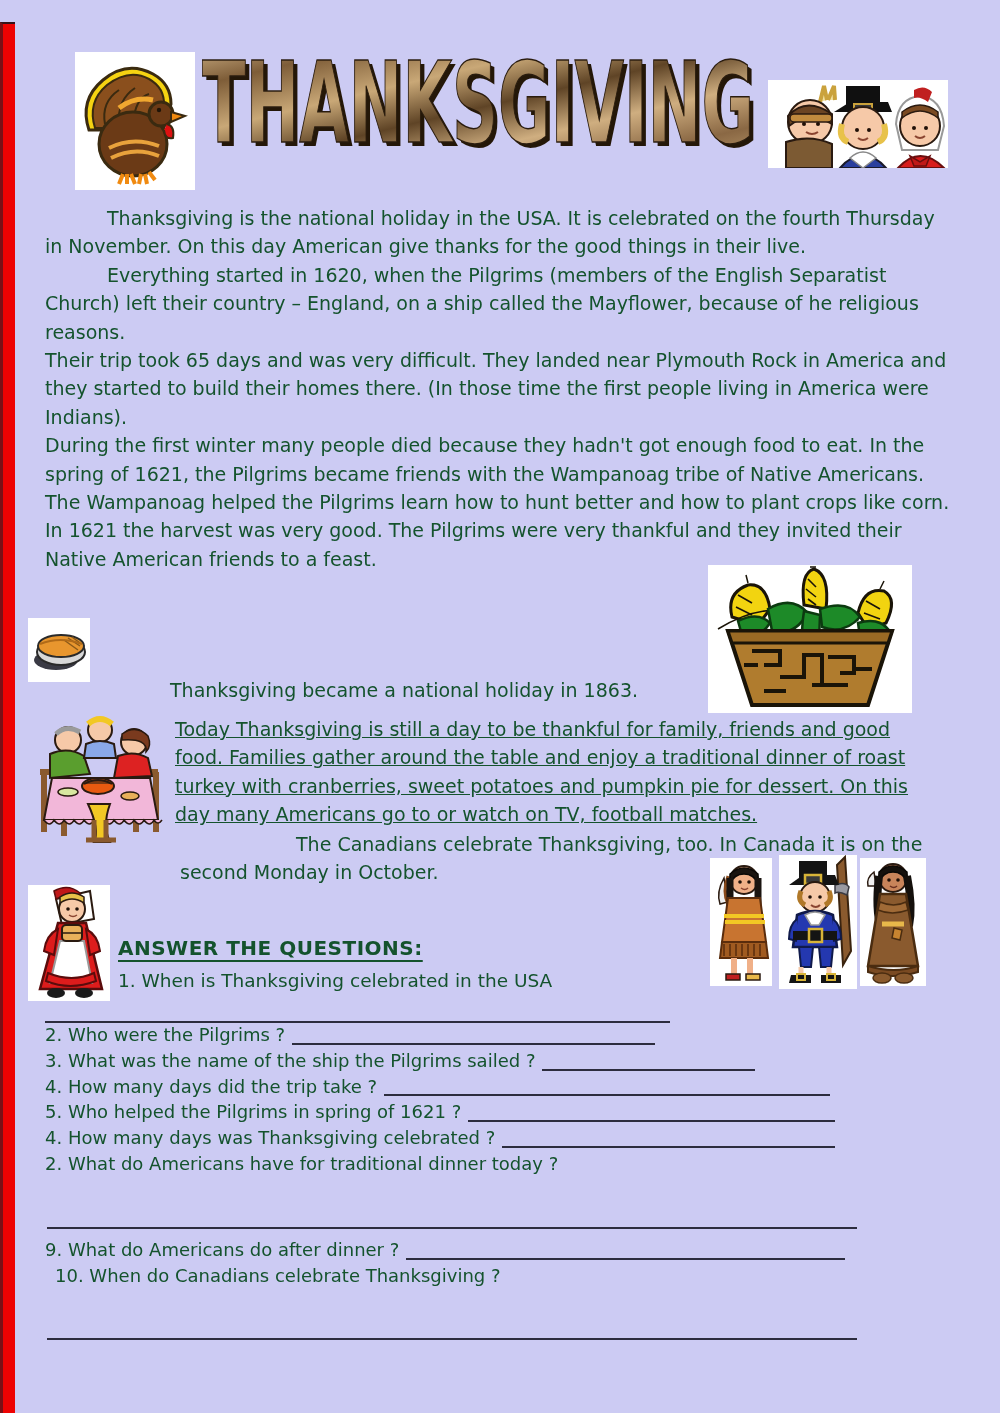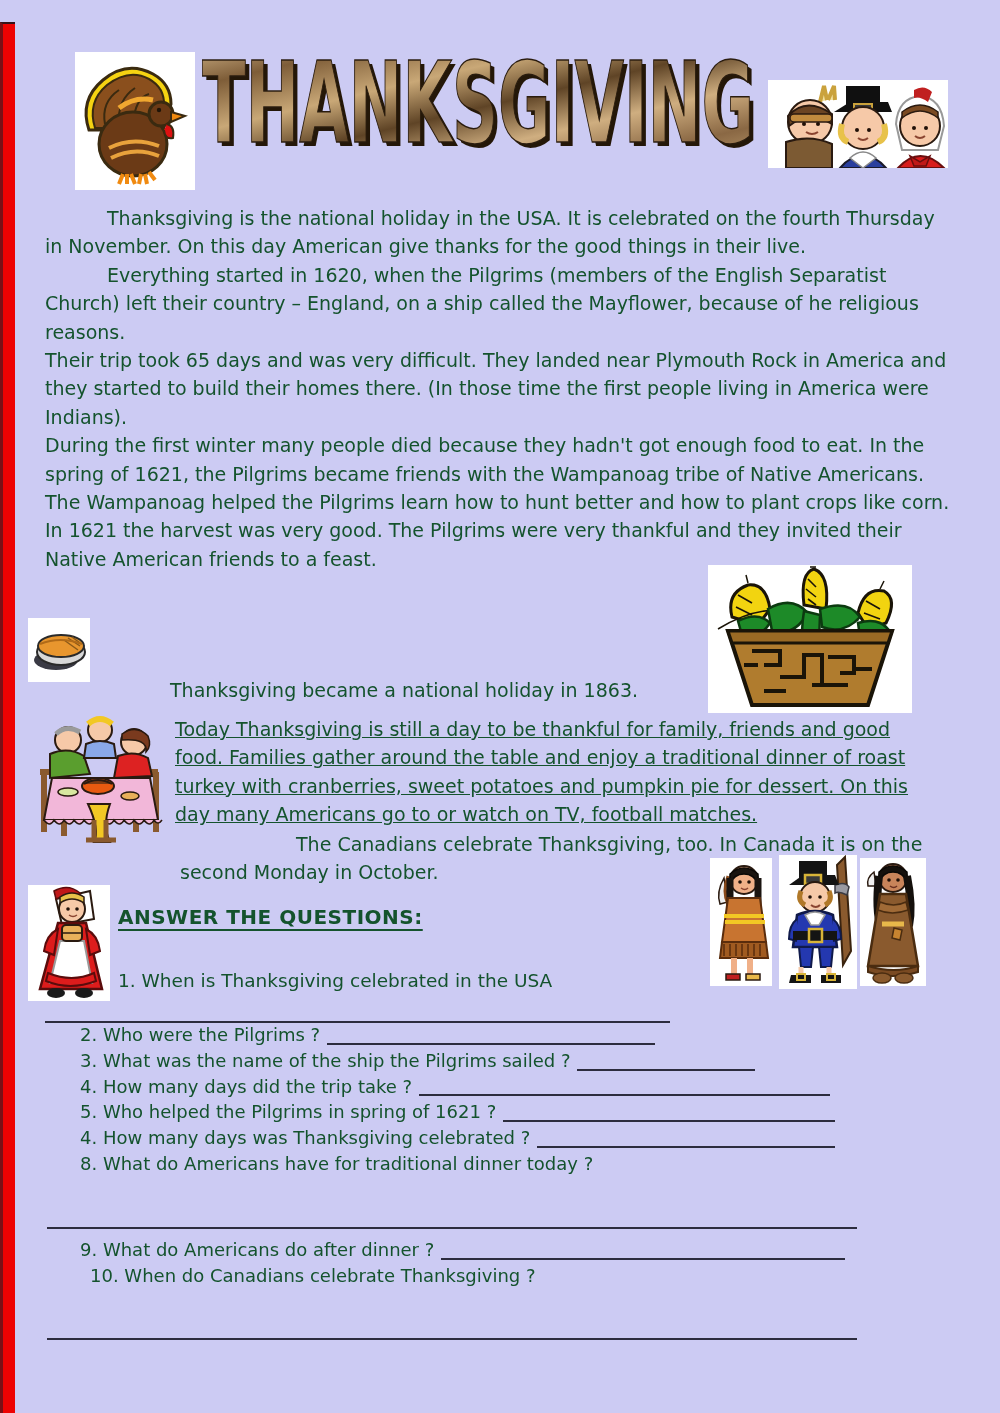--- a/index.html
+++ b/index.html
@@ -22,32 +22,32 @@
   .img-plain{position:absolute;}
   .title-wrap{position:absolute;left:202px;top:56px;width:562px;height:108px;}
   .body-text{
     position:absolute;left:45px;top:204px;width:912px;
     font-size:19px;line-height:28.4px;
   }
   .body-text p{margin:0;}
   .indent{text-indent:62px;}
   .abs-par{position:absolute;font-size:19px;line-height:28.4px;}
   .questions-heading{
-    position:absolute;left:118px;top:905px;
+    position:absolute;left:118px;top:936px;
     font-size:20px;font-weight:bold;letter-spacing:.5px;
     text-decoration:underline;
     text-underline-offset:5px;
     text-decoration-thickness:2px;
   }
   .q1{position:absolute;left:118px;top:970px;font-size:18.5px;}
   .questions{
     position:absolute;left:45px;top:1004px;width:835px;
     font-size:18px;line-height:25.8px;
   }
-  .q-row{display:flex;align-items:flex-end;height:25.8px;margin-left:35px;}
+  .q-row{display:flex;align-items:flex-end;height:25.8px;}
   .q-label{white-space:nowrap;}
   .blank{
     flex:1;height:16px;margin-left:7px;margin-bottom:3px;
     border-bottom:2px solid #2c2c3e;
   }
   .end-225{margin-right:225px;} .end-125{margin-right:125px;}
   .end-50{margin-right:50px;}  .end-45{margin-right:45px;}
   .end-35{margin-right:35px;}
   .blank-row{height:18px;display:block;}
   .blank-fixed{display:inline-block;height:14px;border-bottom:2px solid #2c2c3e;}
@@ -304,21 +304,21 @@
       </div>
     <div class="q-row">
         <span class="q-label">5. Who helped the Pilgrims in spring of 1621 ?</span>
         <span class="blank end-45"></span>
       </div>
     <div class="q-row">
         <span class="q-label">4. How many days was Thanksgiving celebrated ?</span>
         <span class="blank end-45"></span>
       </div>
     <div class="q-row">
-        <span class="q-label">8. What do Americans have for traditional dinner today ?</span>
+        <span class="q-label">2. What do Americans have for traditional dinner today ?</span>
       </div>
     <div class="sp34"></div>
     <div class="blank-row"><span class="blank-fixed w810"></span></div>
     <div class="sp10"></div>
     <div class="q-row">
         <span class="q-label">9. What do Americans do after dinner ?</span>
         <span class="blank end-35"></span>
       </div>
     <div class="q-row">
         <span class="q-label pad-left">10. When do Canadians celebrate Thanksgiving ?</span>

